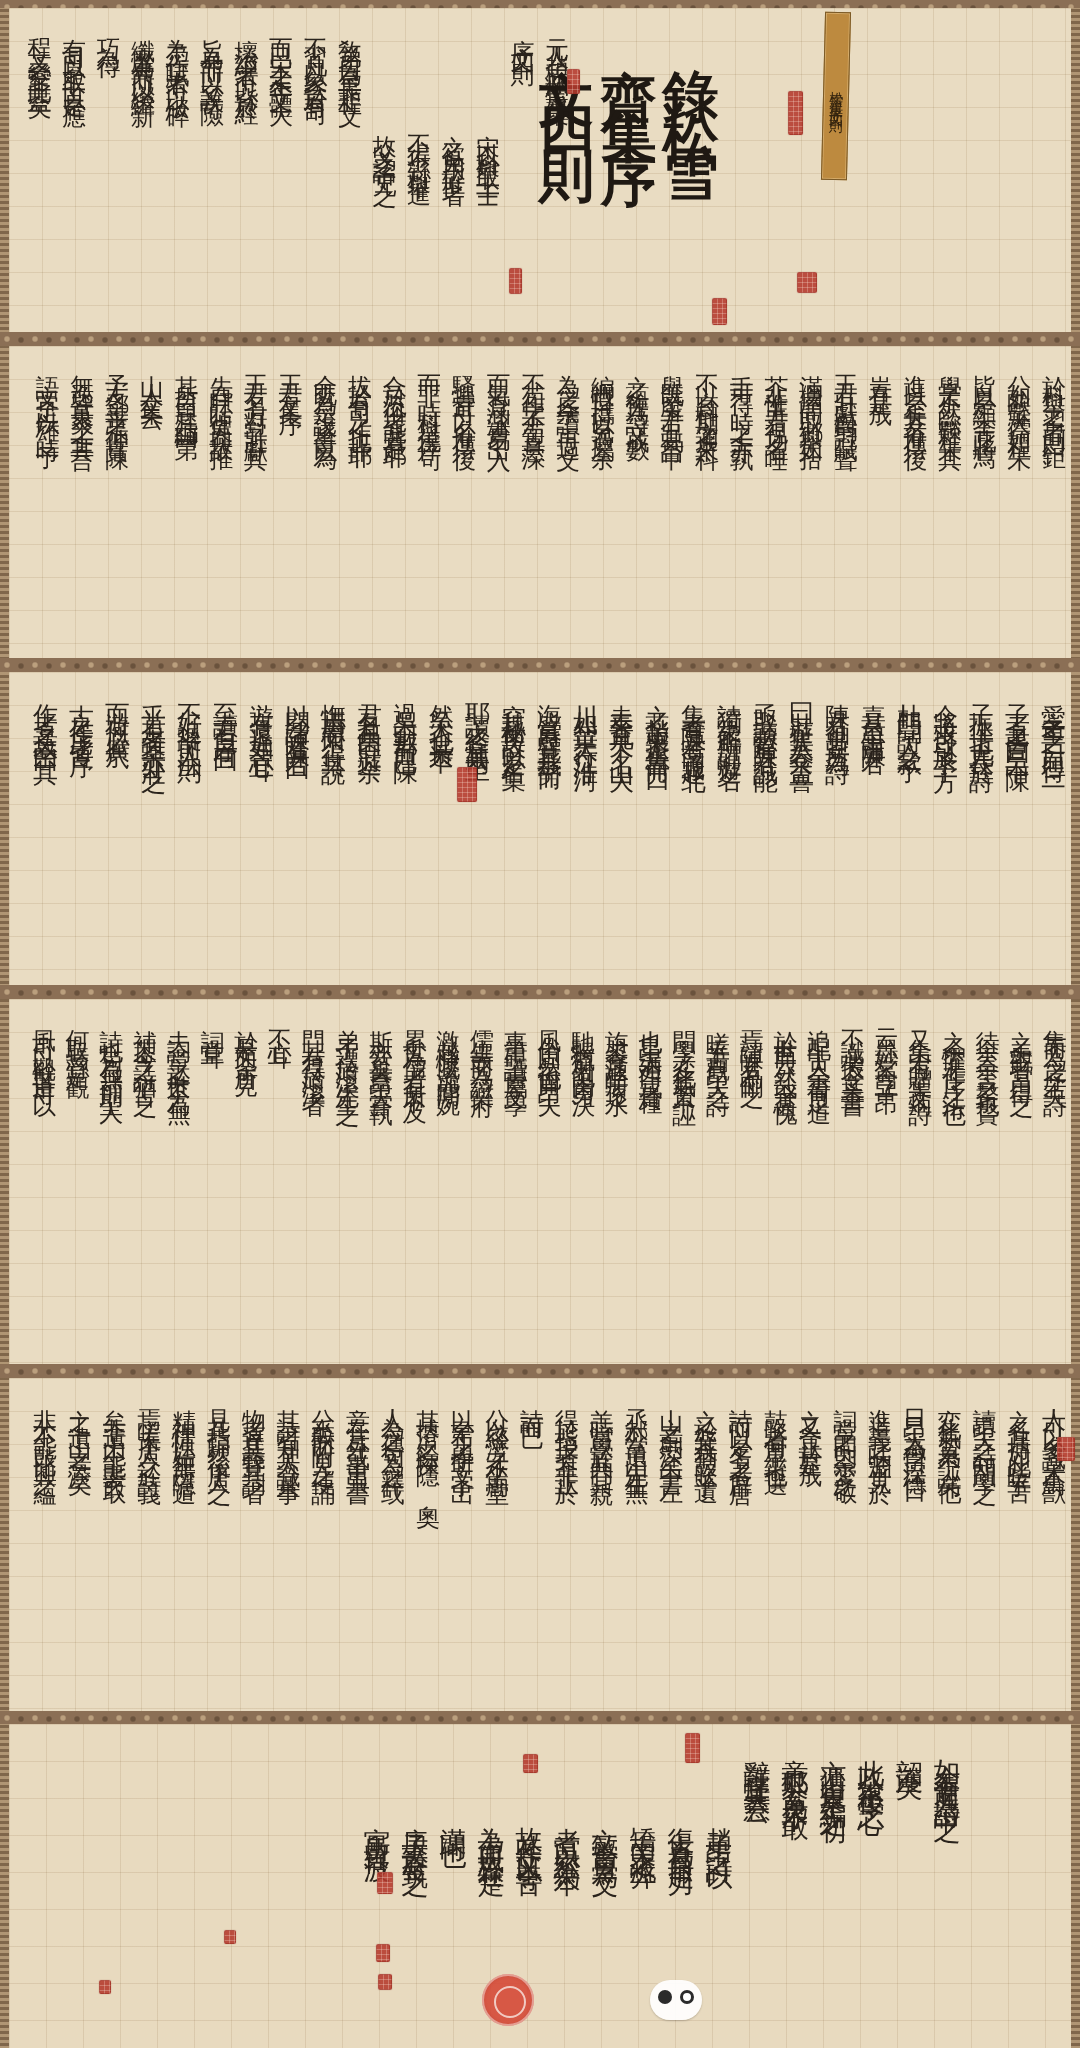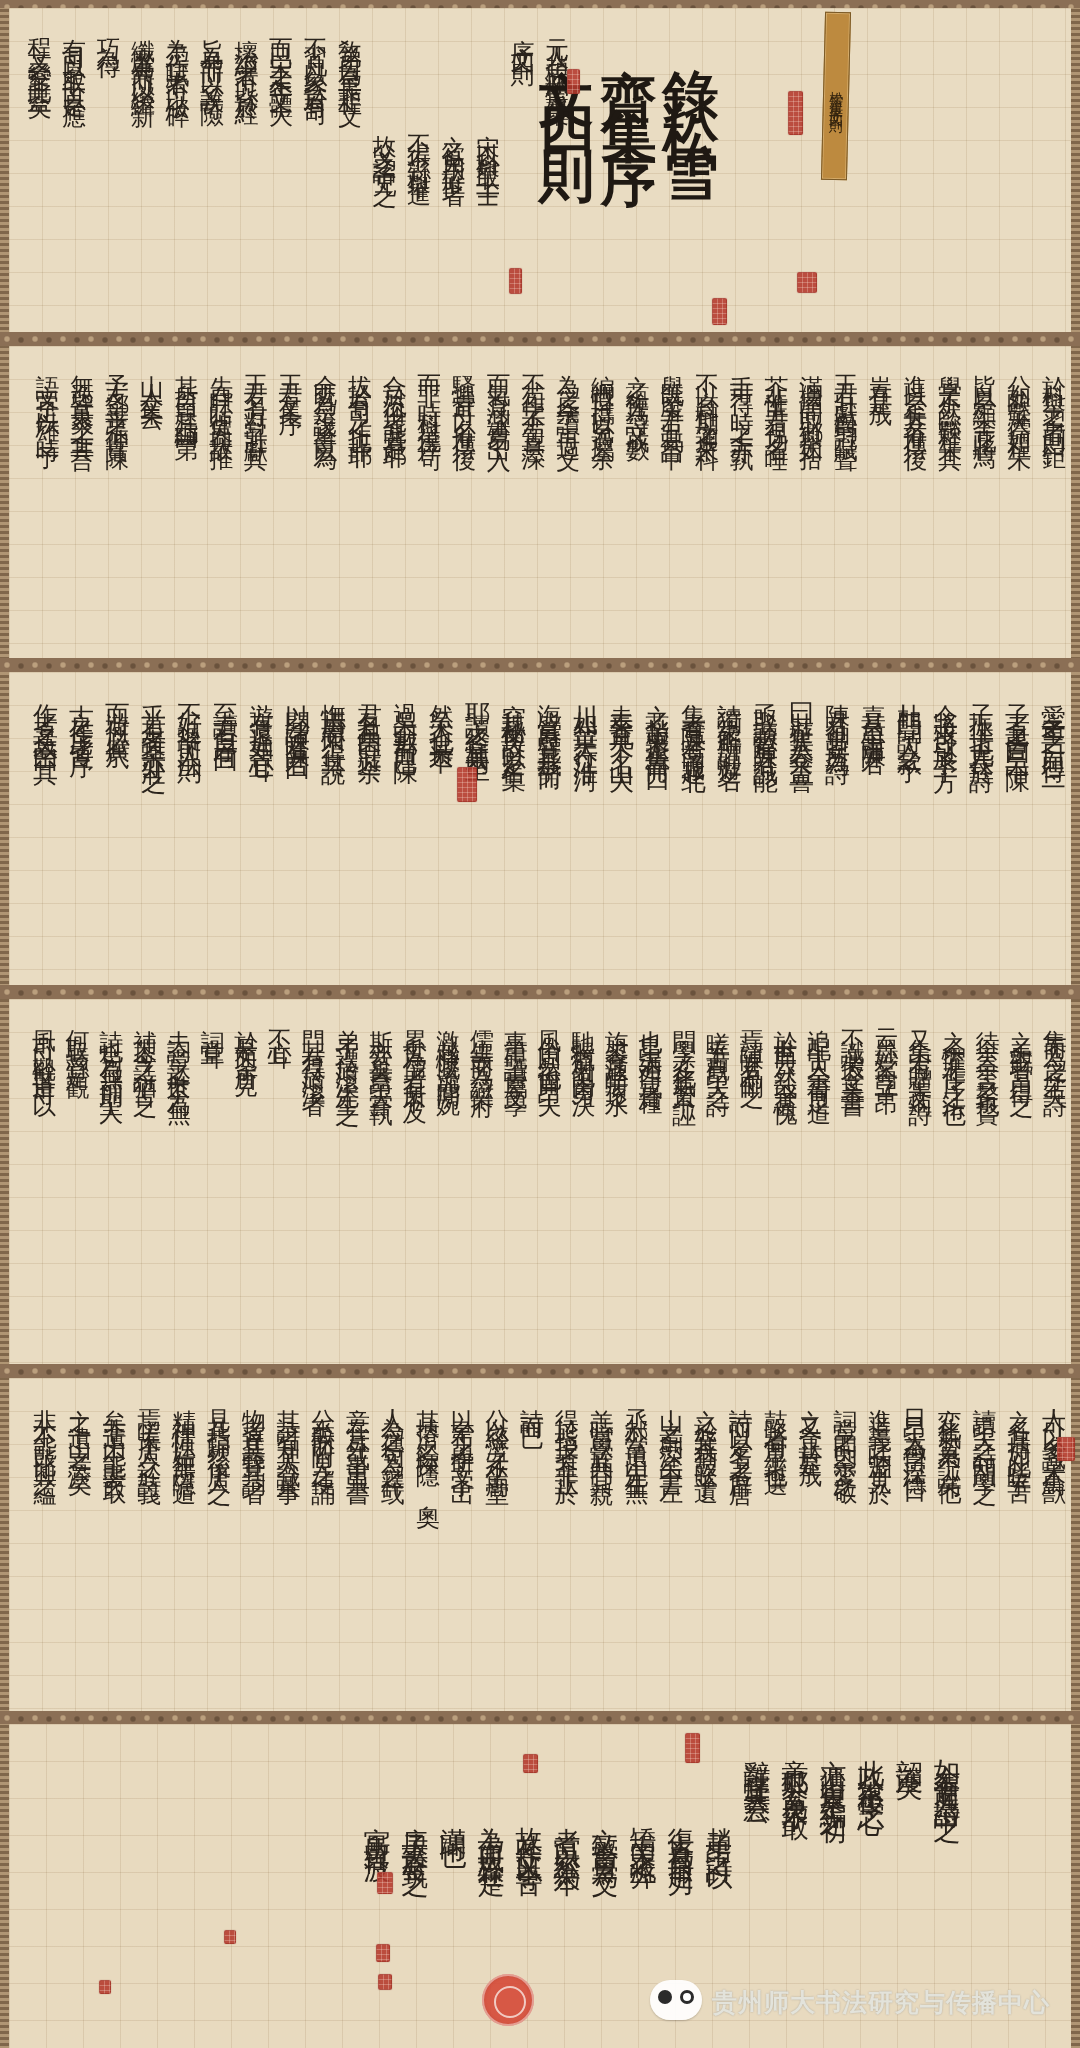--- a/index.html
+++ b/index.html
@@ -273,14 +273,13 @@
       <div class="seal" style="left: 523px; top: 1754px; width: 15px; height: 19px;"></div>
       <div class="seal" style="left: 377px; top: 1872px; width: 16px; height: 22px;"></div>
       <div class="seal" style="left: 376px; top: 1944px; width: 14px; height: 18px;"></div>
       <div class="seal" style="left: 378px; top: 1974px; width: 14px; height: 16px;"></div>
       <div class="seal" style="left: 224px; top: 1930px; width: 12px; height: 14px;"></div>
       <div class="seal" style="left: 99px; top: 1980px; width: 12px; height: 14px;"></div>
     </div>
 
   <div id="wm-logo"></div>
   <div id="wm-mascot"></div>
-  <div id="wm-text">贵州师大书法研究与传播中心</div>
 </div>
 
 </body></html>

